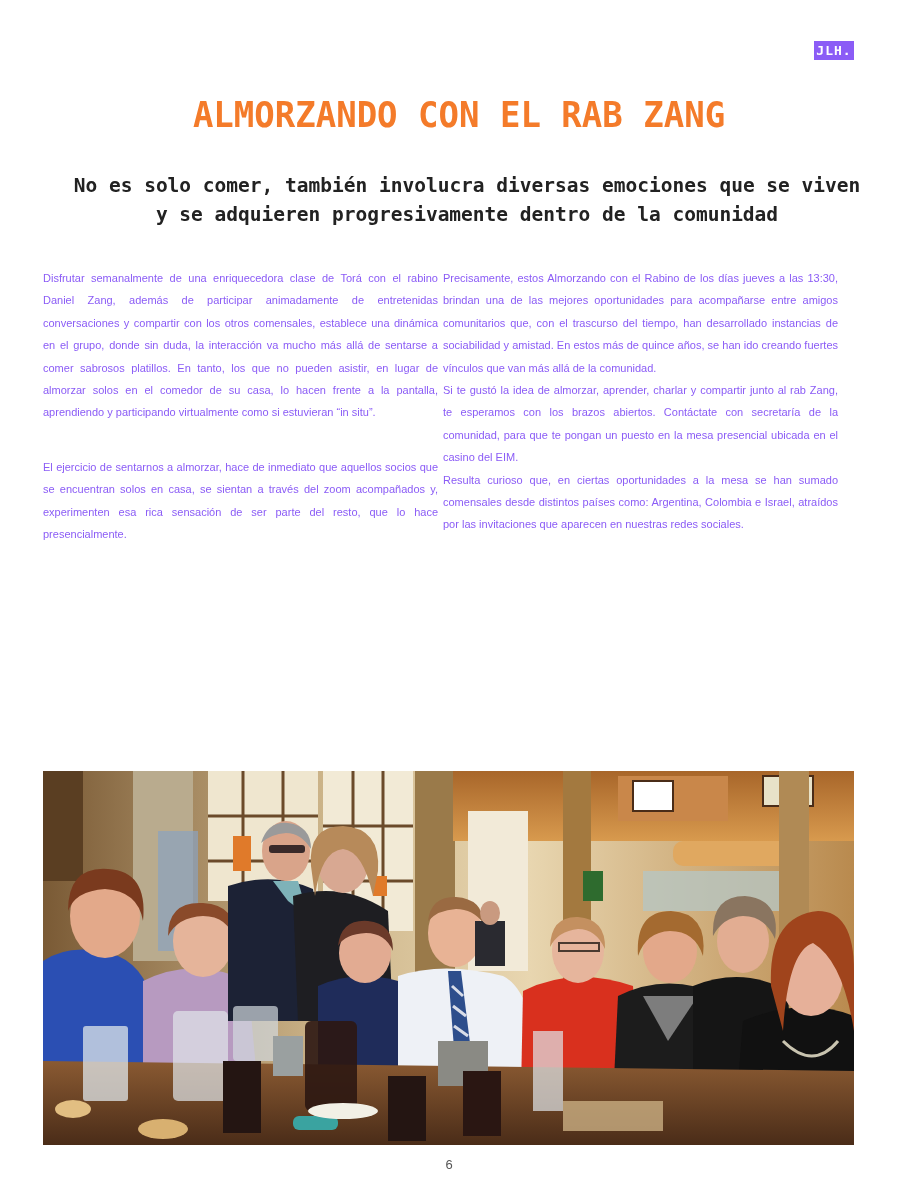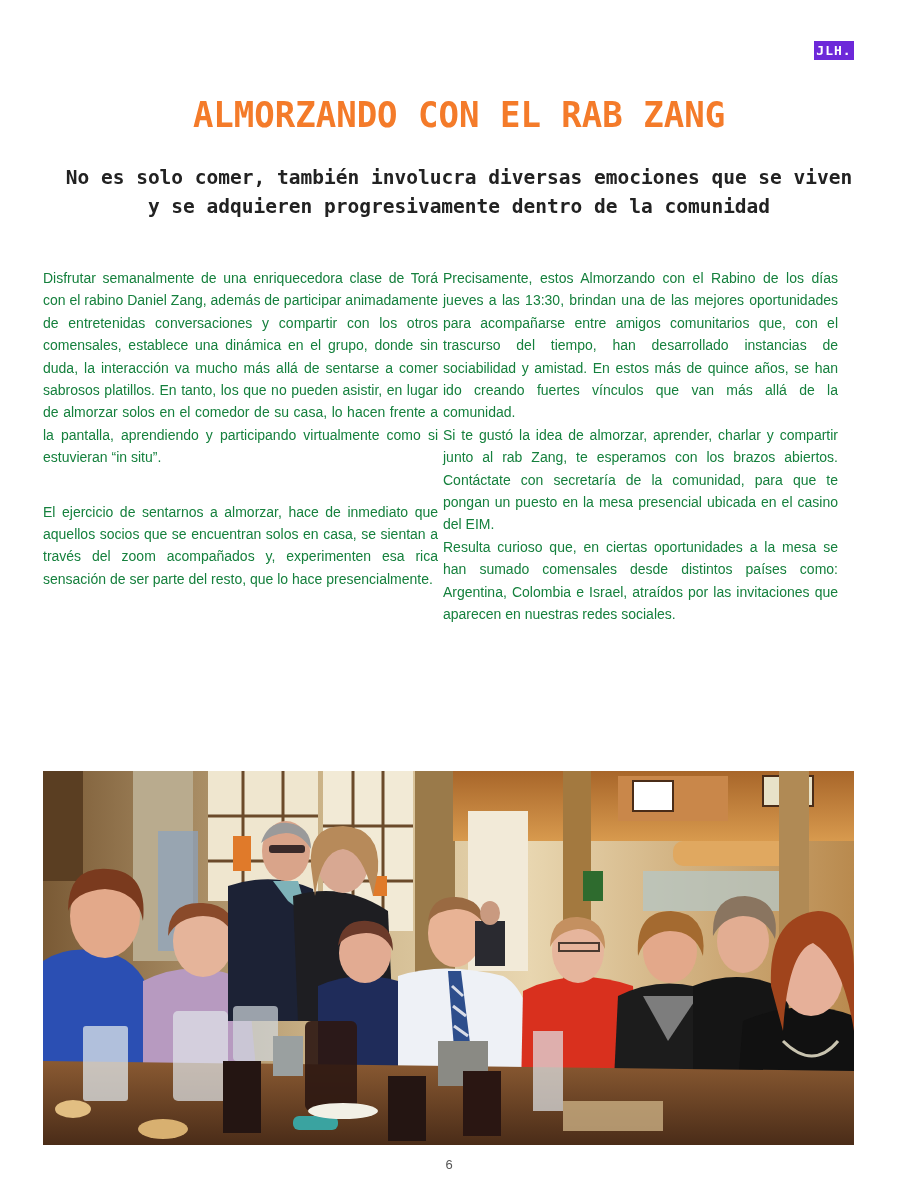--- a/index.html
+++ b/index.html
@@ -1,42 +1,42 @@
 <!DOCTYPE html>
 <html><head>
   <meta charset="utf-8">
   <style>
     html, body { margin: 0; padding: 0; background: #ffffff; }
     body { width: 918px; height: 1188px; position: relative; overflow: hidden; }
     .page { position: absolute; left: 0; top: 0; width: 918px; height: 1188px; background: #fff; }
 
     .tag {
       position: absolute; left: 814px; top: 41px; width: 40px; height: 19px;
-      background: #6d28d9; color: #ffffff;
+      background: #8b5cf6; color: #ffffff;
       font-family: "DejaVu Sans Mono", monospace; font-weight: bold; font-size: 13px;
       line-height: 19px; text-align: center; letter-spacing: 1px;
     }
 
     .title {
       position: absolute; left: 0; top: 90px; width: 918px; text-align: center;
       font-family: "DejaVu Sans Mono", monospace; font-weight: bold;
       font-size: 34px; color: #f47b2a; letter-spacing: 0px; line-height: 48px;
       transform: scaleY(1.05);
     }
 
     .subtitle {
       position: absolute; left: 60px; top: 163px; width: 798px; text-align: center;
       font-family: "DejaVu Sans Mono", monospace; font-weight: bold;
       font-size: 19.5px; color: #222222; line-height: 29px;
     }
 
     .col {
       position: absolute; top: 267px; width: 395px;
-      font-family: "Liberation Sans", sans-serif; font-size: 14px;
-      line-height: 22.4px; color: #15803d; text-align: justify;
+      font-family: "Liberation Sans", sans-serif; font-size: 11px;
+      line-height: 22.4px; color: #8b5cf6; text-align: justify;
       font-weight: normal;
     }
     .col-left { left: 43px; }
     .col-right { left: 443px; }
     .col p { margin: 0; }
     .col p.gap { margin-top: 32px; }
 
     .photo {
       position: absolute; left: 43px; top: 771px; width: 811px; height: 374px;
       overflow: hidden; background: #6b4a2a;
@@ -50,21 +50,21 @@
   </style>
 </head>
 <body>
 
 <div class="page">
 
   <div class="tag">JLH.</div>
 
   <h1 class="title" style="margin:0;">ALMORZANDO CON EL RAB ZANG</h1>
 
-  <h2 class="subtitle" style="margin:0;">No es solo comer, también involucra diversas emociones que se viven y se adquieren progresivamente dentro de la comunidad</h2>
+  <h2 class="subtitle" style="margin:8px;">No es solo comer, también involucra diversas emociones que se viven y se adquieren progresivamente dentro de la comunidad</h2>
 
   <div class="col col-left">
     <p>Disfrutar semanalmente de una enriquecedora clase de Torá con el rabino Daniel Zang, además de participar animadamente de entretenidas conversaciones y compartir con los otros comensales, establece una dinámica en el grupo, donde sin duda, la interacción va mucho más allá de sentarse a comer sabrosos platillos. En tanto, los que no pueden asistir, en lugar de almorzar solos en el comedor de su casa, lo hacen frente a la pantalla, aprendiendo y participando virtualmente como si estuvieran “in situ”.</p>
     <p class="gap">El ejercicio de sentarnos a almorzar, hace de inmediato que aquellos socios que se encuentran solos en casa, se sientan a través del zoom acompañados y, experimenten esa rica sensación de ser parte del resto, que lo hace presencialmente.</p>
   </div>
 
   <div class="col col-right">
     <p>Precisamente, estos Almorzando con el Rabino de los días jueves a las 13:30, brindan una de las mejores oportunidades para acompañarse entre amigos comunitarios que, con el trascurso del tiempo, han desarrollado instancias de sociabilidad y amistad. En estos más de quince años, se han ido creando fuertes vínculos que van más allá de la comunidad.</p>
     <p>Si te gustó la idea de almorzar, aprender, charlar y compartir junto al rab Zang, te esperamos con los brazos abiertos. Contáctate con secretaría de la comunidad, para que te pongan un puesto en la mesa presencial ubicada en el casino del EIM.</p>
     <p>Resulta curioso que, en ciertas oportunidades a la mesa se han sumado comensales desde distintos países como: Argentina, Colombia e Israel, atraídos por las invitaciones que aparecen en nuestras redes sociales.</p>

